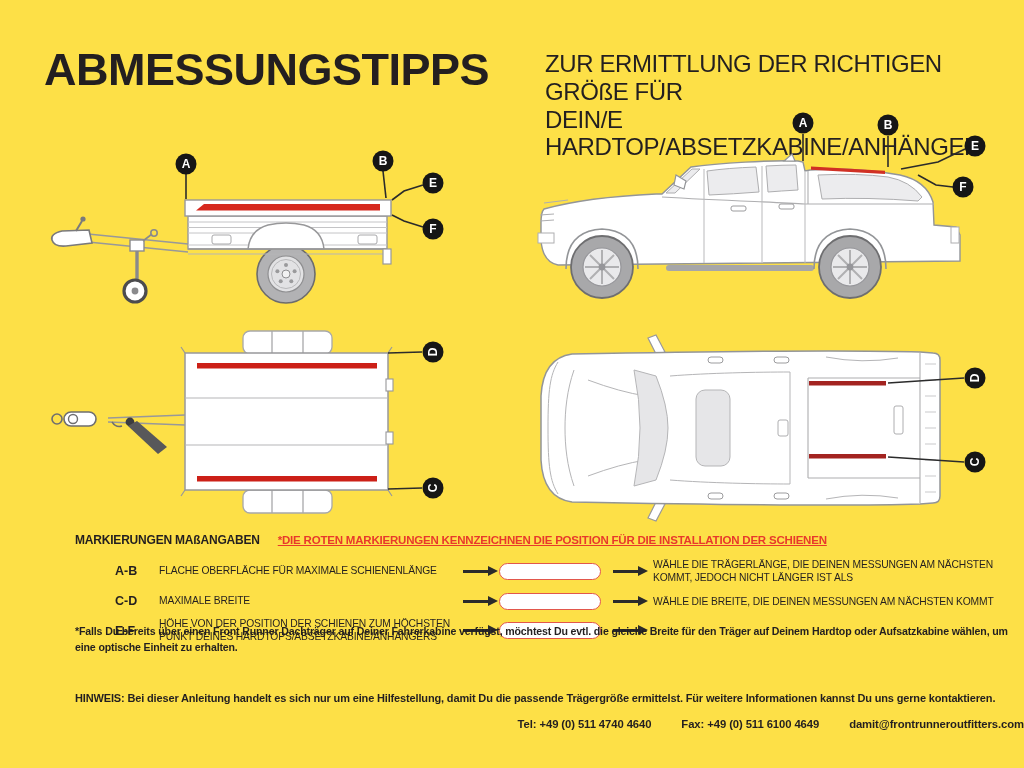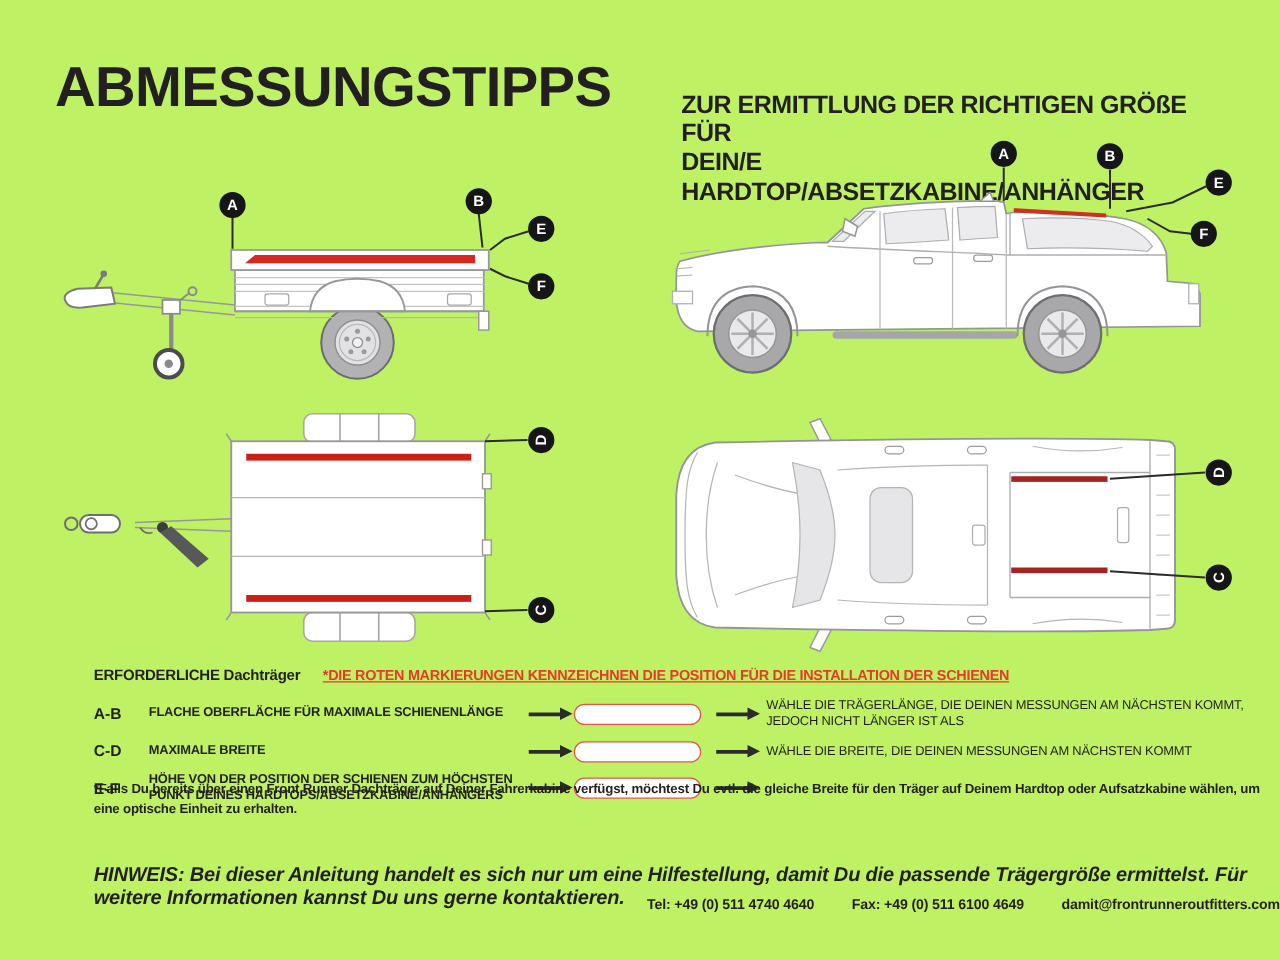--- a/index.html
+++ b/index.html
@@ -1,58 +1,58 @@
 <!DOCTYPE html>
 <html><head>
 <meta charset="utf-8">
 <style>
   html,body{margin:0;padding:0;background:#ffffff;}
   .page{
-    position:relative;width:1024px;height:768px;background:#bef264;
+    position:relative;width:1024px;height:768px;background:#fde047;
     font-family:"Liberation Sans",sans-serif;color:#231f20;overflow:hidden;
   }
   .title{
     position:absolute;left:44px;top:44px;
     font-size:45px;font-weight:bold;letter-spacing:-0.5px;white-space:nowrap;
   }
   .subtitle{
     position:absolute;left:545px;top:50px;width:420px;
-    font-size:20px;font-weight:bold;line-height:1.16;letter-spacing:-0.4px;margin-top:23px;
+    font-size:24px;font-weight:normal;line-height:1.16;letter-spacing:-0.4px;
   }
   .diagram{position:absolute;}
   .d-trailer-side{left:42px;top:128px;width:420px;height:195px;}
   .d-truck-side{left:528px;top:105px;width:475px;height:205px;}
   .d-trailer-top{left:40px;top:322px;width:430px;height:210px;}
   .d-truck-top{left:528px;top:330px;width:475px;height:200px;}
   svg{display:block;width:100%;height:100%;}
 
   .meas{position:absolute;left:75px;top:533px;width:932px;}
   .meas-head{display:flex;gap:18px;align-items:baseline;}
   .meas-title{font-size:12px;font-weight:bold;letter-spacing:-0.2px;}
   .meas-note{font-size:11.5px;font-weight:bold;color:#e8392b;letter-spacing:-0.2px;text-decoration:underline;}
   .rows{margin-top:11px;display:flex;flex-direction:column;gap:8px;}
-  .row{display:flex;align-items:center;}
+  .row{display:flex;align-items:center;margin-left:40px;}
   .row .key{flex:0 0 44px;font-size:12.5px;font-weight:bold;}
-  .row .label{flex:0 0 300px;font-size:10.3px;font-weight:bold;line-height:1.25;letter-spacing:-0.15px;}
+  .row .label{flex:0 0 300px;font-size:10.3px;font-weight:normal;line-height:1.25;letter-spacing:-0.15px;}
   .arrow{flex:0 0 26px;position:relative;height:2.6px;background:#2b2b2b;margin:0 10px 0 4px;}
   .arrow::after{
     content:"";position:absolute;right:-9px;top:-4.4px;width:0;height:0;
     border-left:10px solid #2b2b2b;border-top:5.8px solid transparent;border-bottom:5.8px solid transparent;
   }
   .arrow.second{margin:0 12px 0 12px;}
   .pill{flex:0 0 100px;height:15px;border:1.6px solid #e2574c;border-radius:10px;background:#fff;}
   .hint{flex:1;font-size:10.3px;font-weight:normal;line-height:1.3;letter-spacing:-0.15px;padding-left:2px;}
 
   .footnote{
     position:absolute;left:75px;top:624px;width:946px;
     font-size:10.6px;font-weight:bold;line-height:1.5;letter-spacing:-0.15px;
   }
   .hinweis{
     position:absolute;left:75px;top:692px;width:946px;
-    font-size:16px;font-weight:bold;letter-spacing:-0.15px;font-style:italic;
+    font-size:11px;font-weight:bold;letter-spacing:-0.15px;
   }
   .contact{
     position:absolute;left:0;top:718px;width:1024px;
     display:flex;justify-content:flex-end;gap:30px;
     font-size:11.3px;font-weight:bold;letter-spacing:-0.1px;
   }
 </style>
 </head>
 <body>
 
@@ -330,21 +330,21 @@
       </g>
       <g>
         <circle cx="447" cy="132" r="10.5" fill="#161616"></circle>
         <text x="447" y="136.2" text-anchor="middle" font-size="12" font-weight="bold" fill="#fff" font-family="Liberation Sans, sans-serif" transform="rotate(-90 447 132)">C</text>
       </g>
     </svg>
   </div>
 
   <div class="meas">
     <div class="meas-head">
-      <span class="meas-title">ERFORDERLICHE Dachträger</span>
+      <span class="meas-title">MARKIERUNGEN MAßANGABEN</span>
       <span class="meas-note">*DIE ROTEN MARKIERUNGEN KENNZEICHNEN DIE POSITION FÜR DIE INSTALLATION DER SCHIENEN</span>
     </div>
     <div class="rows">
 
       <div class="row">
         <span class="key">A-B</span>
         <span class="label">FLACHE OBERFLÄCHE FÜR MAXIMALE SCHIENENLÄNGE</span>
         <span class="arrow"></span>
         <span class="pill"></span>
         <span class="arrow second"></span>

